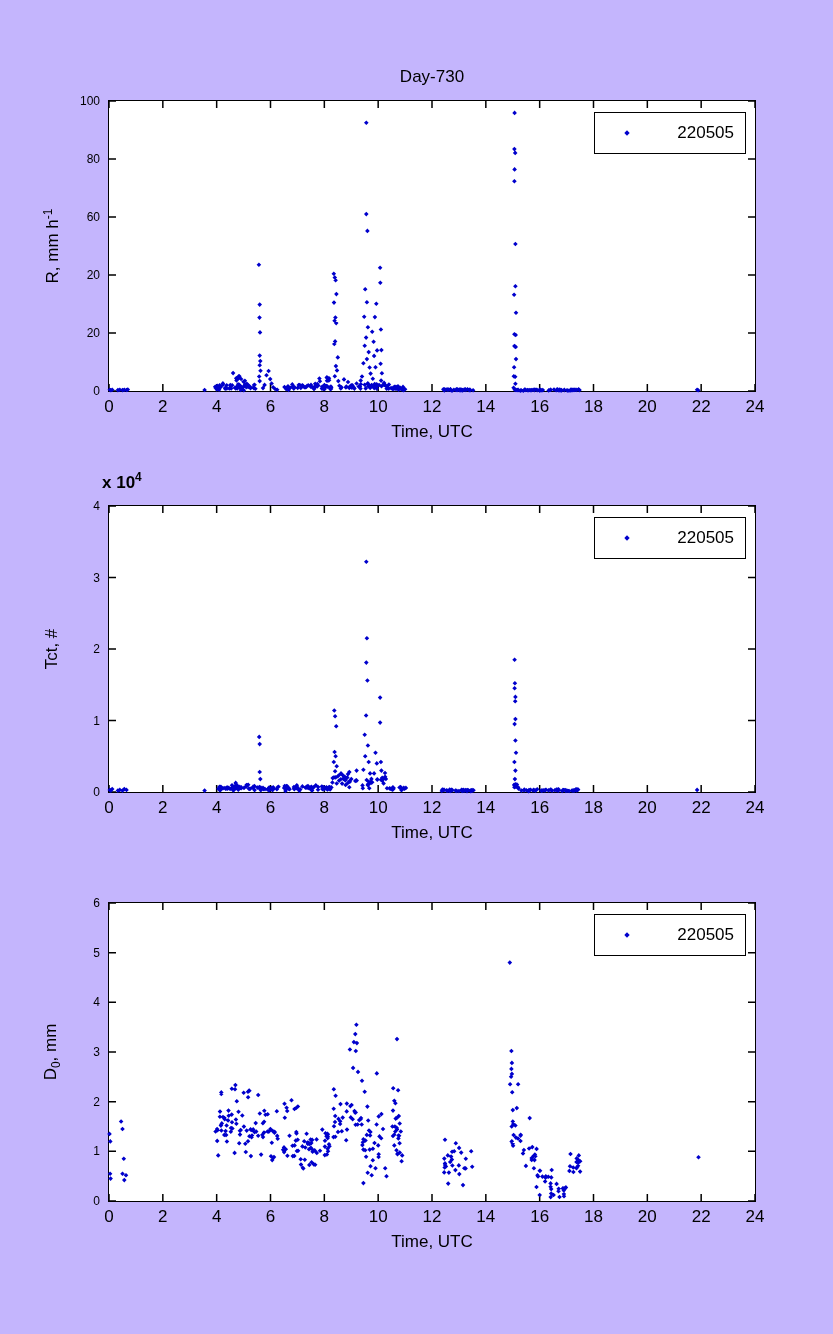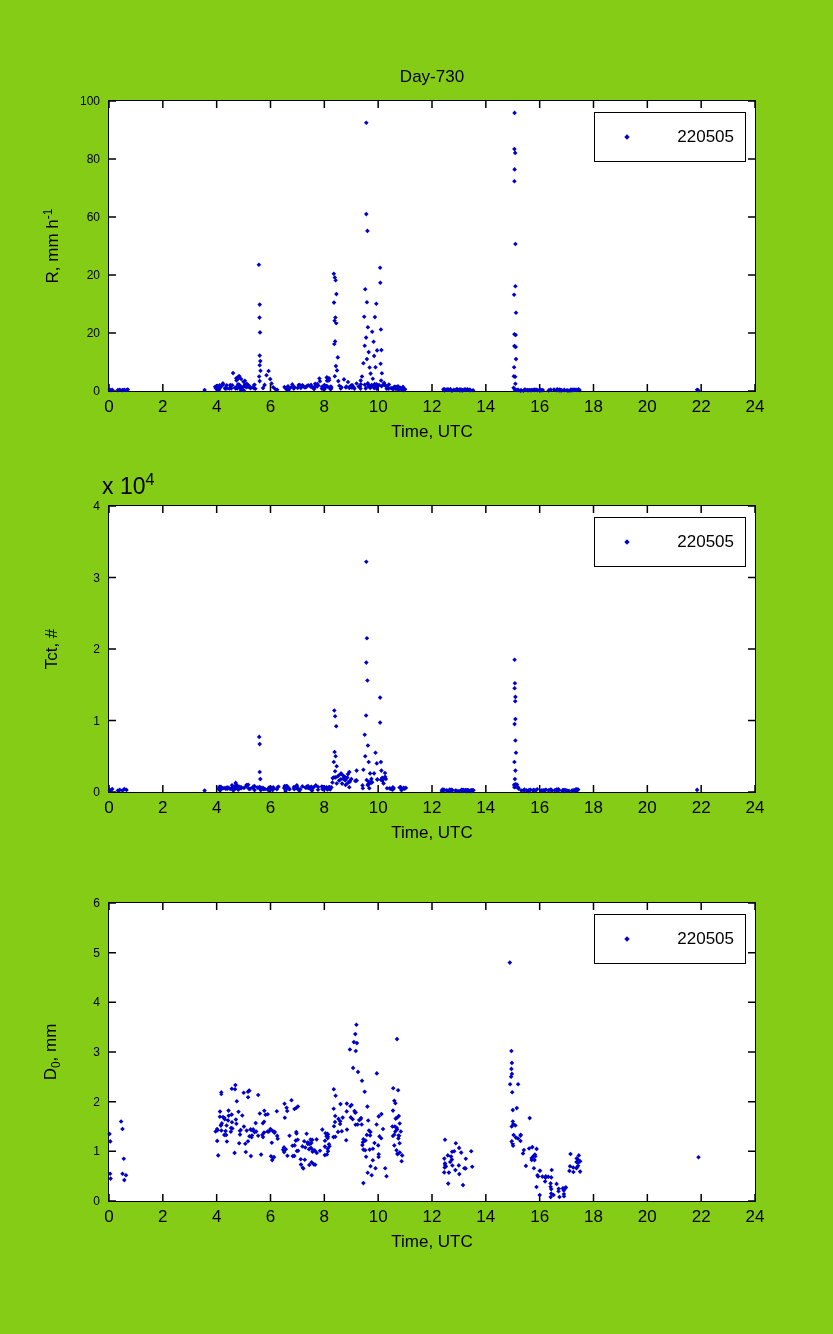--- a/index.html
+++ b/index.html
@@ -1,36 +1,36 @@
 <!DOCTYPE html>
 <html><head>
 <meta charset="utf-8">
 <style>
   html,body{margin:0;padding:0;}
   body{width:833px;height:1334px;background:#fff;color:#000;
        font-family:"Liberation Sans","DejaVu Sans",sans-serif;}
-  #figure{position:relative;width:833px;height:1334px;background:#84cc16;overflow:hidden;}
+  #figure{position:relative;width:833px;height:1334px;background:#c4b5fd;overflow:hidden;}
   .title{position:absolute;top:67px;left:108px;width:648px;text-align:center;
          font-size:17px;}
   .panel{position:absolute;left:0;width:100%;height:0;}
   .plot{position:absolute;left:108px;top:0;width:648px;height:var(--ph);
         border:1.5px solid #000;box-sizing:border-box;background:#fff;}
   .canvas{position:absolute;left:0;top:0;overflow:visible;display:block;}
   .ylabel{position:absolute;left:52px;top:calc(var(--ph)/2);
           transform:translate(-50%,-50%) rotate(-90deg);white-space:nowrap;
           font-size:17px;}
   .xlabel{position:absolute;top:calc(100% + 31px);left:50%;transform:translateX(-50%);
           font-size:17px;white-space:nowrap;}
-  .mult{position:absolute;left:-7px;top:-36px;font-size:23px;white-space:nowrap;}
+  .mult{position:absolute;left:-7px;top:-36px;font-size:17px;white-space:nowrap;font-weight:bold;}
   sup,sub{font-size:70%;}
   .xtick{position:absolute;top:calc(100% + 6px);transform:translateX(-50%);
          font-size:17px;white-space:nowrap;}
   .ytick{position:absolute;right:calc(100% + 9px);transform:translateY(-50%);
          font-size:12px;white-space:nowrap;}
-  .legend{position:absolute;left:485px;top:11px;width:152px;height:50px;
+  .legend{position:absolute;left:485px;top:11px;width:152px;height:42px;
           border:1.5px solid #000;box-sizing:border-box;background:#fff;
           display:flex;align-items:center;}
   .lmark{width:12px;height:12px;margin-left:26px;flex:0 0 auto;}
   .llabel{margin-left:auto;margin-right:11px;font-size:17px;}
 </style>
 </head>
 <body>
 
 <div id="figure">
 

